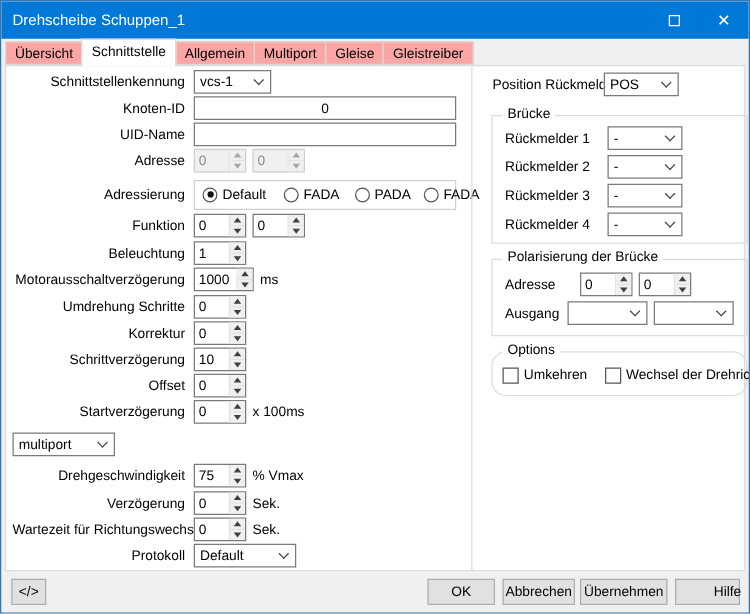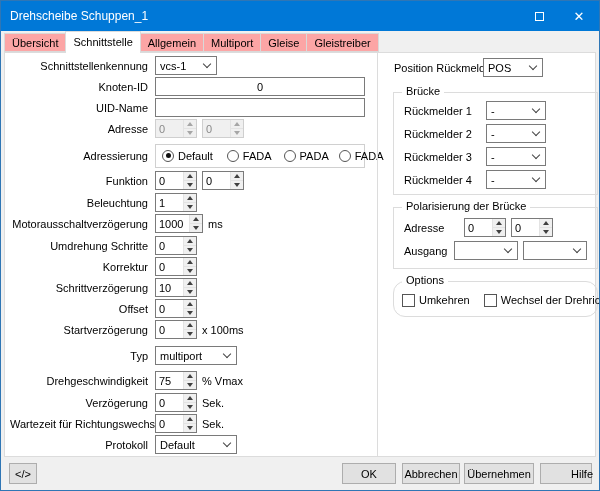--- a/index.html
+++ b/index.html
@@ -313,21 +313,20 @@
               </span>
               <span class="sbtn">
                 <span class="tri-down"></span>
               </span>
             </span>
         </span>
         <span class="unit">x 100ms</span>
       </div>
 
       <div class="frow mt5">
-        <span class="flabel">Typ</span>
         <span class="combo w82">
           <span class="ctext">multiport</span>
           <span class="chev"></span>
         </span>
       </div>
 
       <div class="frow mt4">
         <span class="flabel">Drehgeschwindigkeit</span>
         <span class="spin">
           <input value="75" style="">

